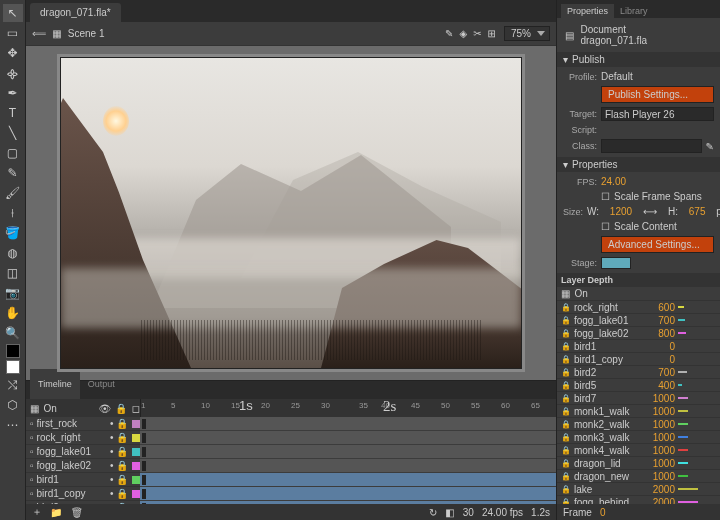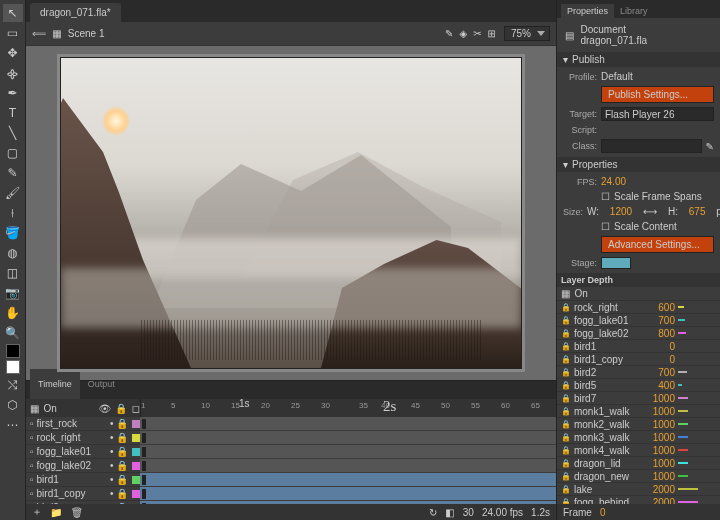--- a/index.html
+++ b/index.html
@@ -154,21 +154,21 @@
           <span style="left: 120px;">20</span>
           <span style="left: 150px;">25</span>
           <span style="left: 180px;">30</span>
           <span style="left: 218px;">35</span>
           <span style="left: 240px;">40</span>
           <span style="left: 270px;">45</span>
           <span style="left: 300px;">50</span>
           <span style="left: 330px;">55</span>
           <span style="left: 360px;">60</span>
           <span style="left: 390px;">65</span>
-          <span style="left: 98px; top: -1px; color: rgb(204, 204, 204); font-size: 10px;">1s</span>
+          <span style="left: 98px; top: -1px; color: rgb(204, 204, 204); font-size: 13px;">1s</span>
           <span style="left: 242px; top: -1px; color: rgb(204, 204, 204); font-size: 15px; font-family: Liberation Serif, serif;">2s</span>
         </div>
     </div>
     <div class="tl-body">
       <div class="tl-layers" id="tl-layers">
           <div class="tl-layer">
             <span>▫</span>
             <span class="nm" style="flex:1;overflow:hidden">first_rock</span>
             <span>•</span>
             <span>🔒</span>

